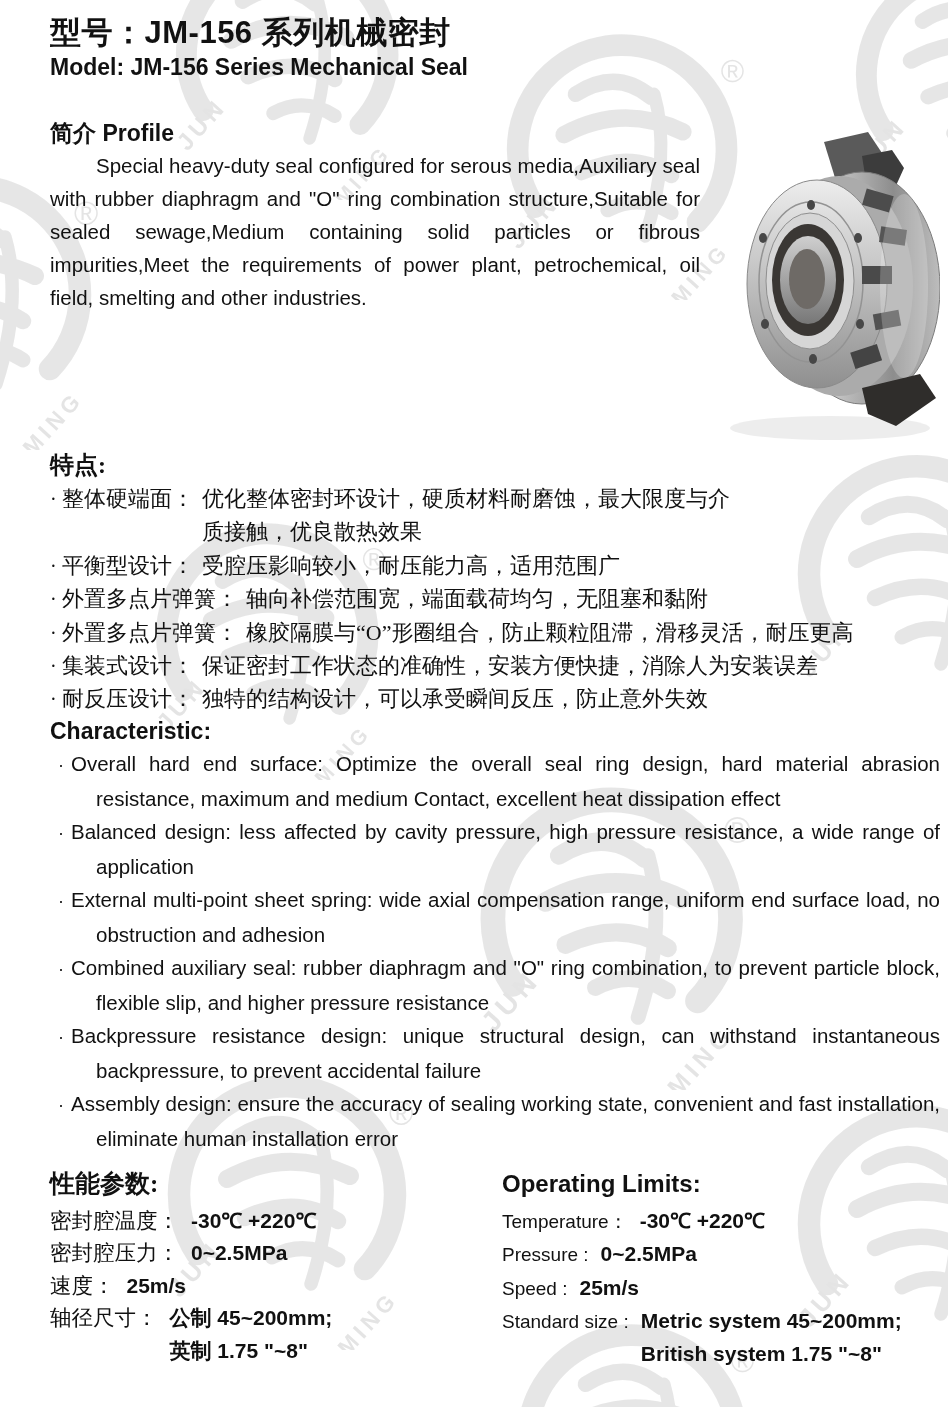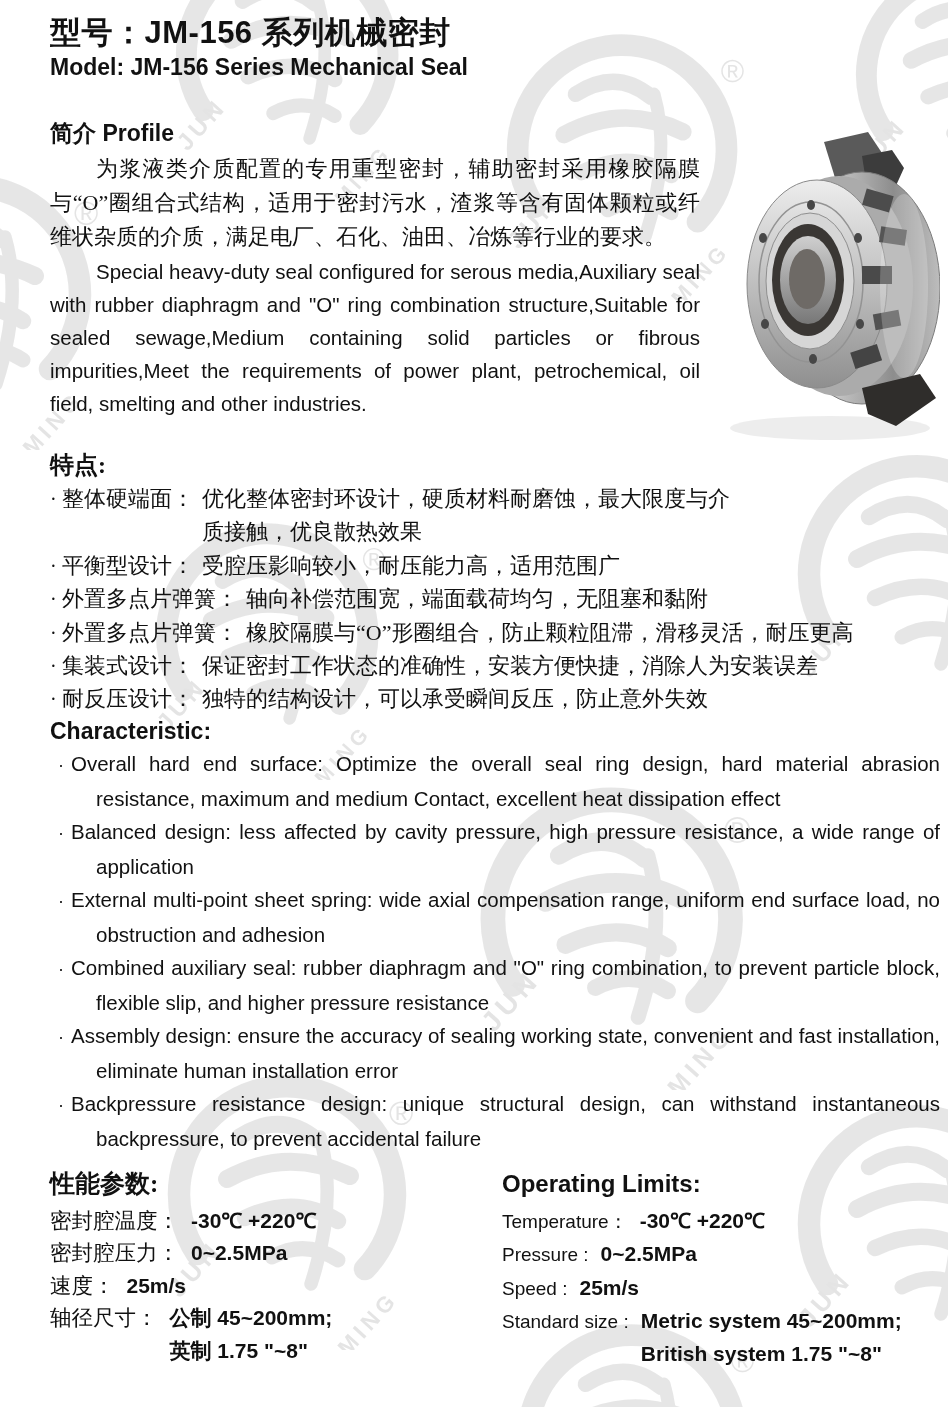--- a/index.html
+++ b/index.html
@@ -122,21 +122,20 @@
   </div>
 
   <div class="content">
 
     <div class="page-title">型号：JM-156 系列机械密封</div>
     <div class="page-subtitle">Model: JM-156 Series Mechanical Seal</div>
 
     <div class="profile-row">
       <div class="profile-textcol">
         <div class="sec-heading">简介 Profile</div>
-        <div class="profile-para-zh">为浆液类介质配置的专用重型密封，辅助密封采用橡胶隔膜与“O”圈组合式结构，适用于密封污水，渣浆等含有固体颗粒或纤维状杂质的介质，满足电厂、石化、油田、冶炼等行业的要求。</div>
         <div class="profile-para-en">Special heavy-duty seal configured for serous media,Auxiliary seal with rubber diaphragm and "O" ring combination structure,Suitable for sealed sewage,Medium containing solid particles or fibrous impurities,Meet the requirements of power plant, petrochemical, oil field, smelting and other industries.</div>
       </div>
 
       <svg class="product-photo" viewBox="0 0 228 318">
         <defs>
           <linearGradient id="steelH" x1="0" y1="0" x2="1" y2="0">
             <stop offset="0" stop-color="#f0f0f0"></stop>
               <stop offset="0.35" stop-color="#c2c2c2"></stop>
             <stop offset="0.7" stop-color="#8d8d8d"></stop>
               <stop offset="1" stop-color="#bdbdbd"></stop>
@@ -213,22 +212,22 @@
         </div>
       </div>
     </div>
 
     <div>
       <div class="char-heading">Characteristic:</div>
       <div class="char-item"><span class="bullet-inline">·</span><span>Overall hard end surface: Optimize the overall seal ring design, hard material abrasion resistance, maximum and medium Contact, excellent heat dissipation effect</span></div>
       <div class="char-item"><span class="bullet-inline">·</span><span>Balanced design: less affected by cavity pressure, high pressure resistance, a wide range of application</span></div>
       <div class="char-item"><span class="bullet-inline">·</span><span>External multi-point sheet spring: wide axial compensation range, uniform end surface load, no obstruction and adhesion</span></div>
       <div class="char-item"><span class="bullet-inline">·</span><span>Combined auxiliary seal: rubber diaphragm and "O" ring combination, to prevent particle block, flexible slip, and higher pressure resistance</span></div>
+      <div class="char-item"><span class="bullet-inline">·</span><span>Backpressure resistance design: unique structural design, can withstand instantaneous backpressure, to prevent accidental failure</span></div>
       <div class="char-item"><span class="bullet-inline">·</span><span>Assembly design: ensure the accuracy of sealing working state, convenient and fast installation, eliminate human installation error</span></div>
-      <div class="char-item"><span class="bullet-inline">·</span><span>Backpressure resistance design: unique structural design, can withstand instantaneous backpressure, to prevent accidental failure</span></div>
     </div>
 
     <div class="params-row">
 
       <div class="perf-col">
         <div class="perf-heading zh-serif">性能参数:</div>
         <div class="param-rows">
           <div class="param-row">
             <span class="param-label-zh">密封腔温度：</span>
             <span class="param-value">-30℃ +220℃</span>

